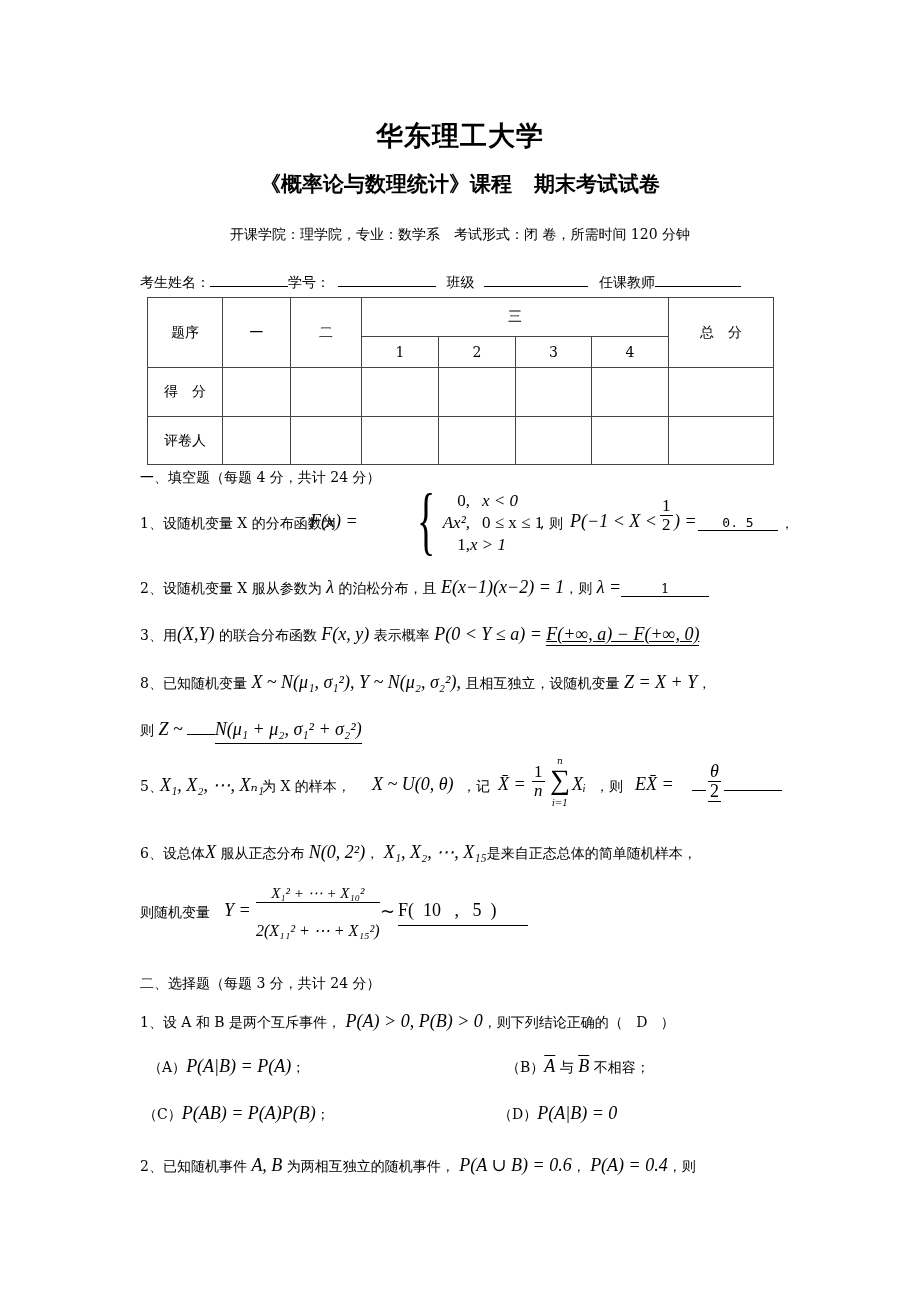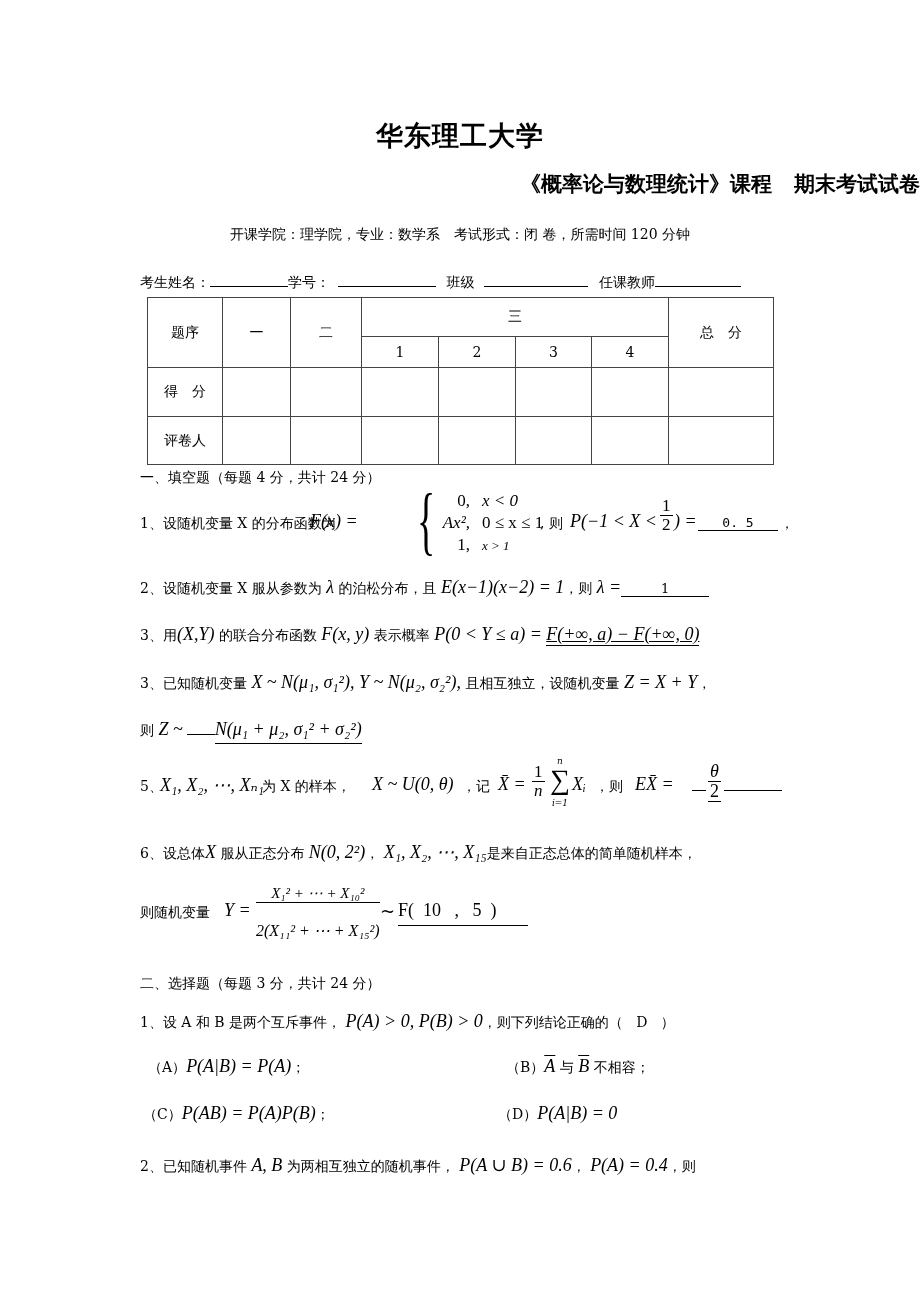--- a/index.html
+++ b/index.html
@@ -1,21 +1,21 @@
 <!DOCTYPE html>
 <html><head>
 <meta charset="utf-8">
 <style>
   html, body { margin: 0; padding: 0; background: #ffffff; }
   body { width: 920px; height: 1302px; position: relative; overflow: hidden; color: #000;
          font-family: "DejaVu Serif", "Liberation Serif", serif; }
   .abs { position: absolute; white-space: nowrap; }
   .title { left: 0; width: 920px; text-align: center; top: 118px; font-size: 27px; font-weight: bold;
            font-family: "DejaVu Sans", "Liberation Sans", sans-serif; letter-spacing: 1px; }
-  .subtitle { left: 0; width: 920px; text-align: right; top: 170px; font-size: 21px; font-weight: bold;
+  .subtitle { left: 0; width: 920px; text-align: center; top: 170px; font-size: 21px; font-weight: bold;
               font-family: Liberation Mono, monospace; }
   .subtitle .gap { display: inline-block; width: 22px; }
   .info { left: 0; width: 920px; text-align: center; top: 226px; font-size: 14px; }
   .body-text { font-size: 14px; }
   .math { font-family: "Liberation Serif", "DejaVu Serif", serif; font-style: italic; font-size: 18px; }
   .blank { display: inline-block; border-bottom: 1px solid #000; height: 14px; vertical-align: baseline; }
   .ans { display: inline-block; border-bottom: 1px solid #000; text-align: center; }
   table.score { position: absolute; left: 147px; top: 297px; border-collapse: collapse; font-size: 14px; }
   table.score td { border: 1.5px solid #444; text-align: center; padding: 0; }
   .frac { display: inline-block; vertical-align: middle; text-align: center; font-family: "Liberation Serif", serif; }
@@ -89,21 +89,21 @@
 
 <div class="abs body-text" style="left:140px; top:469px;">一、填空题（每题 4 分，共计 24 分）</div>
 
 <div class="abs body-text" style="left:140px; top:490px; height:68px;">
   <span style="position:absolute; top:25px; left:0;">1、设随机变量 X 的分布函数为</span>
   <span class="math" style="position:absolute; top:21px; left:170px;">F(x) =</span>
   <span class="brace" style="position:absolute; top:-8px; left:268px; font-size:76px;">{</span>
   <div style="position:absolute; left:288px; top:0; font-size:17px; line-height:22px; font-family:'Liberation Serif',serif;">
     <div><span style="display:inline-block;width:42px;text-align:right">0,</span><span class="math" style="margin-left:12px;font-size:17px">x &lt; 0</span></div>
     <div><span class="math" style="display:inline-block;width:42px;text-align:right;font-size:17px">Ax²,</span><span style="margin-left:12px">0 ≤ x ≤ 1</span></div>
-    <div><span style="display:inline-block;width:42px;text-align:right">1,</span><span class="math" style="margin-left:12px;font-size:13px">x &gt; 1</span></div>
+    <div><span style="display:inline-block;width:42px;text-align:right">1,</span><span class="math" style="font-size:17px">x &gt; 1</span></div>
   </div>
   <span style="position:absolute; top:25px; left:400px;">, 则</span>
   <span class="math" style="position:absolute; top:21px; left:430px;">P(−1 &lt; X &lt;</span>
   <span class="frac" style="position:absolute; top:7px; left:520px; font-size:17px;">
     <span class="num">1</span>
     <span>2</span>
   </span>
   <span class="math" style="position:absolute; top:21px; left:534px;">) =</span>
   <span class="ans" style="position:absolute; top:25px; left:558px; width:80px; font-family:'DejaVu Sans Mono',monospace; font-size:13px;">0. 5</span>
   <span style="position:absolute; top:25px; left:640px;">，</span>
@@ -120,21 +120,21 @@
 <div class="abs body-text" style="left:140px; top:624px;">
   <span>3、用</span><span class="math">(X,Y)</span>
   <span>的联合分布函数</span>
   <span class="math">F(x, y)</span>
   <span>表示概率</span>
   <span class="math">P(0 &lt; Y ≤ a) =</span>
   <span class="ans math" style="padding-bottom:0;text-decoration:underline;">F(+∞, a) − F(+∞, 0)</span>
 </div>
 
 <div class="abs body-text" style="left:140px; top:672px;">
-  <span>3、已知随机变量</span>
+  <span>8、已知随机变量</span>
   <span class="math">X ~ N(μ₁, σ₁²), Y ~ N(μ₂, σ₂²),</span>
   <span>且相互独立，设随机变量</span>
   <span class="math">Z = X + Y</span><span>，</span>
 </div>
 <div class="abs body-text" style="left:140px; top:719px;">
   <span>则</span>
   <span class="math">Z ~</span><span class="blank" style="width:28px; margin-left:4px;"></span><span class="ans math" style="padding-bottom:3px;">N(μ₁ + μ₂, σ₁² + σ₂²)</span>
 </div>
 
 <div class="abs body-text" style="left:140px; top:760px; height:50px; width:650px;">

